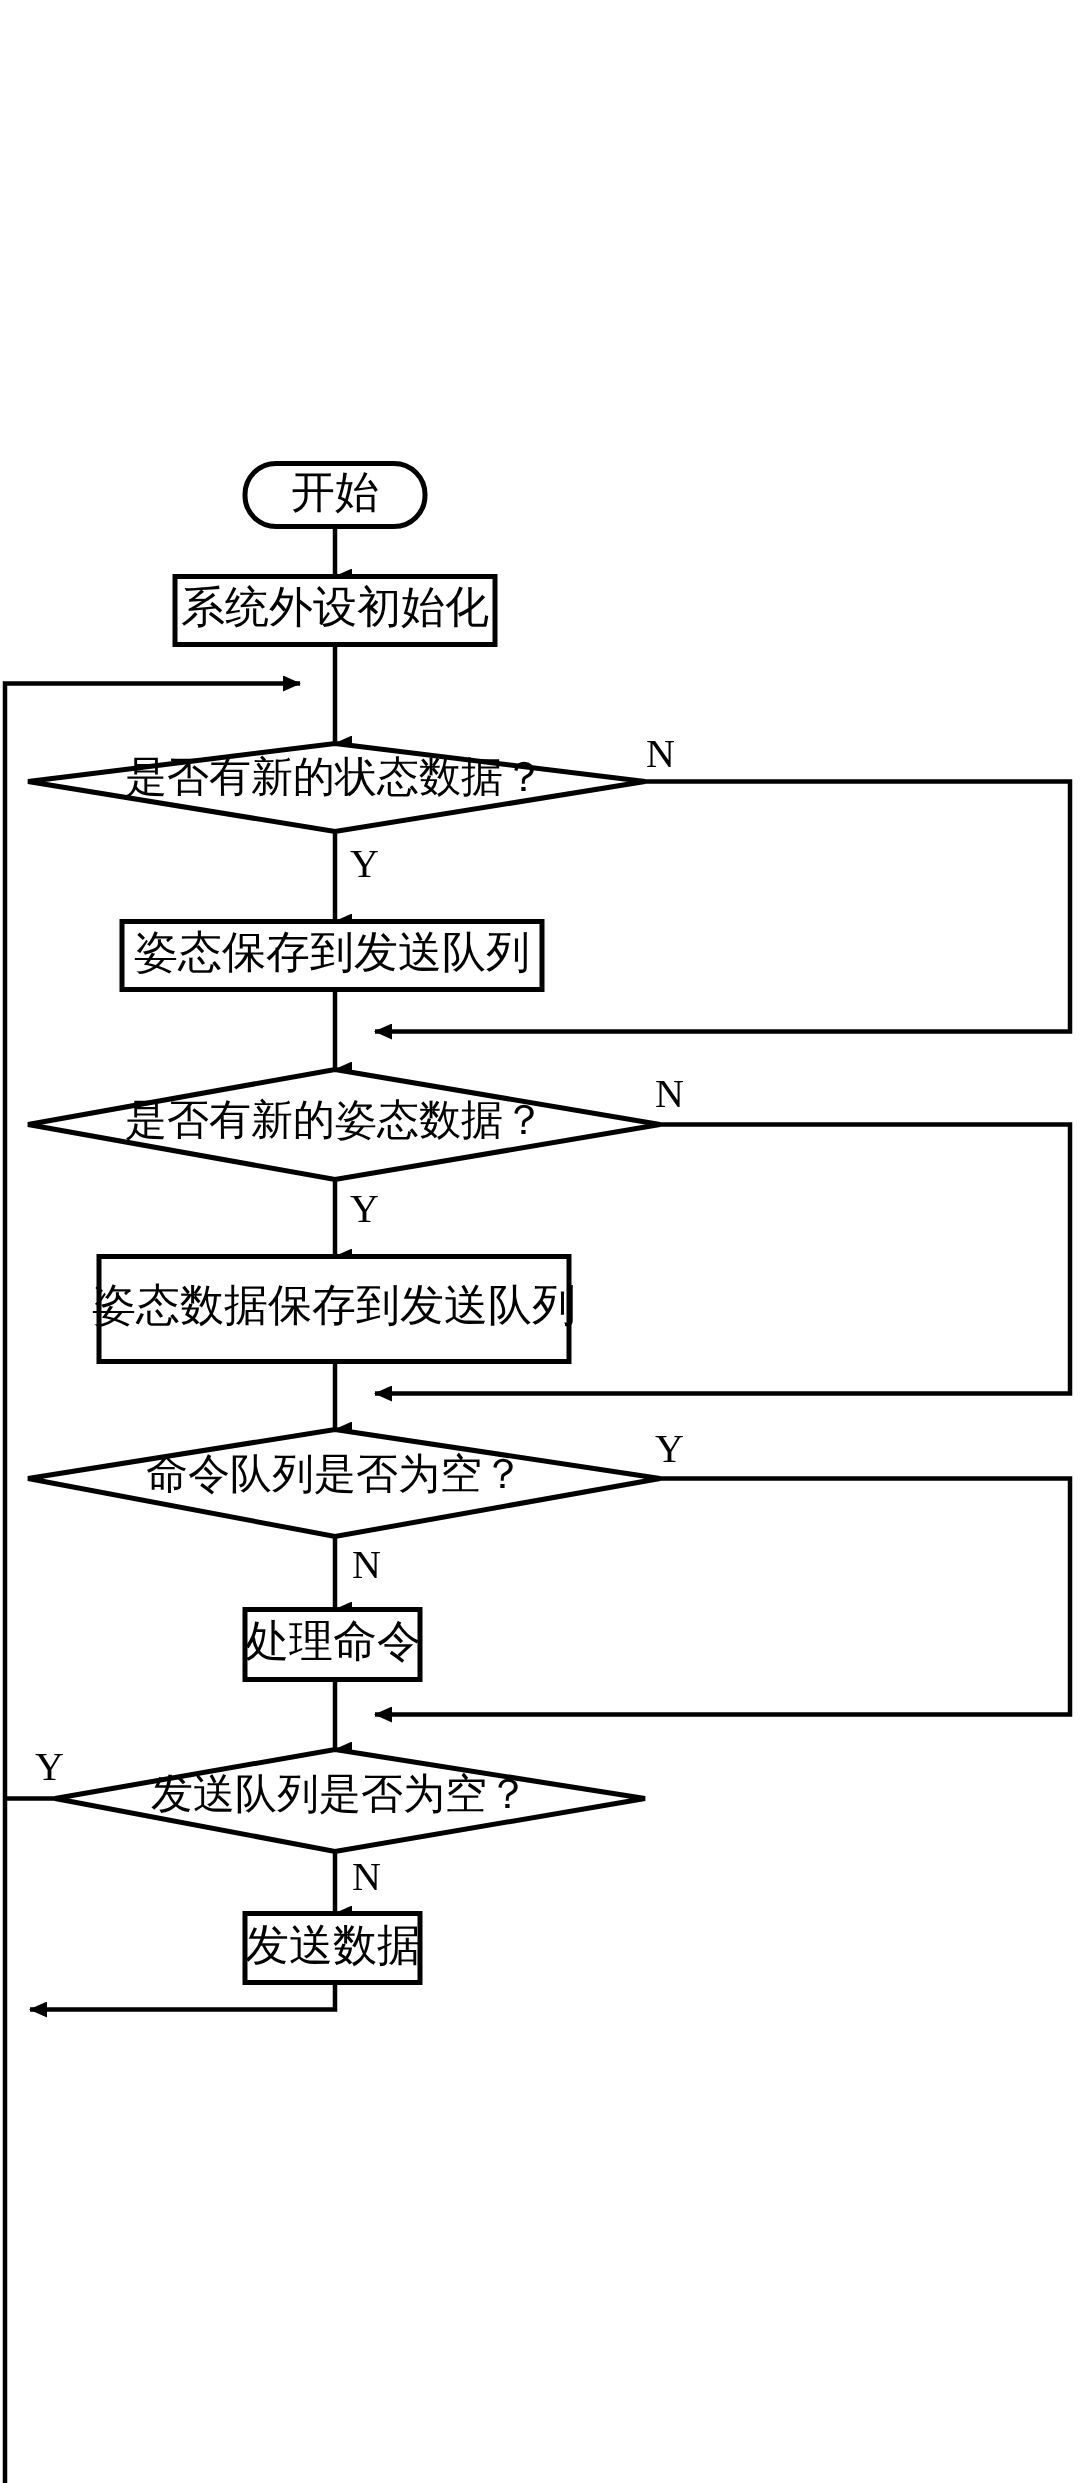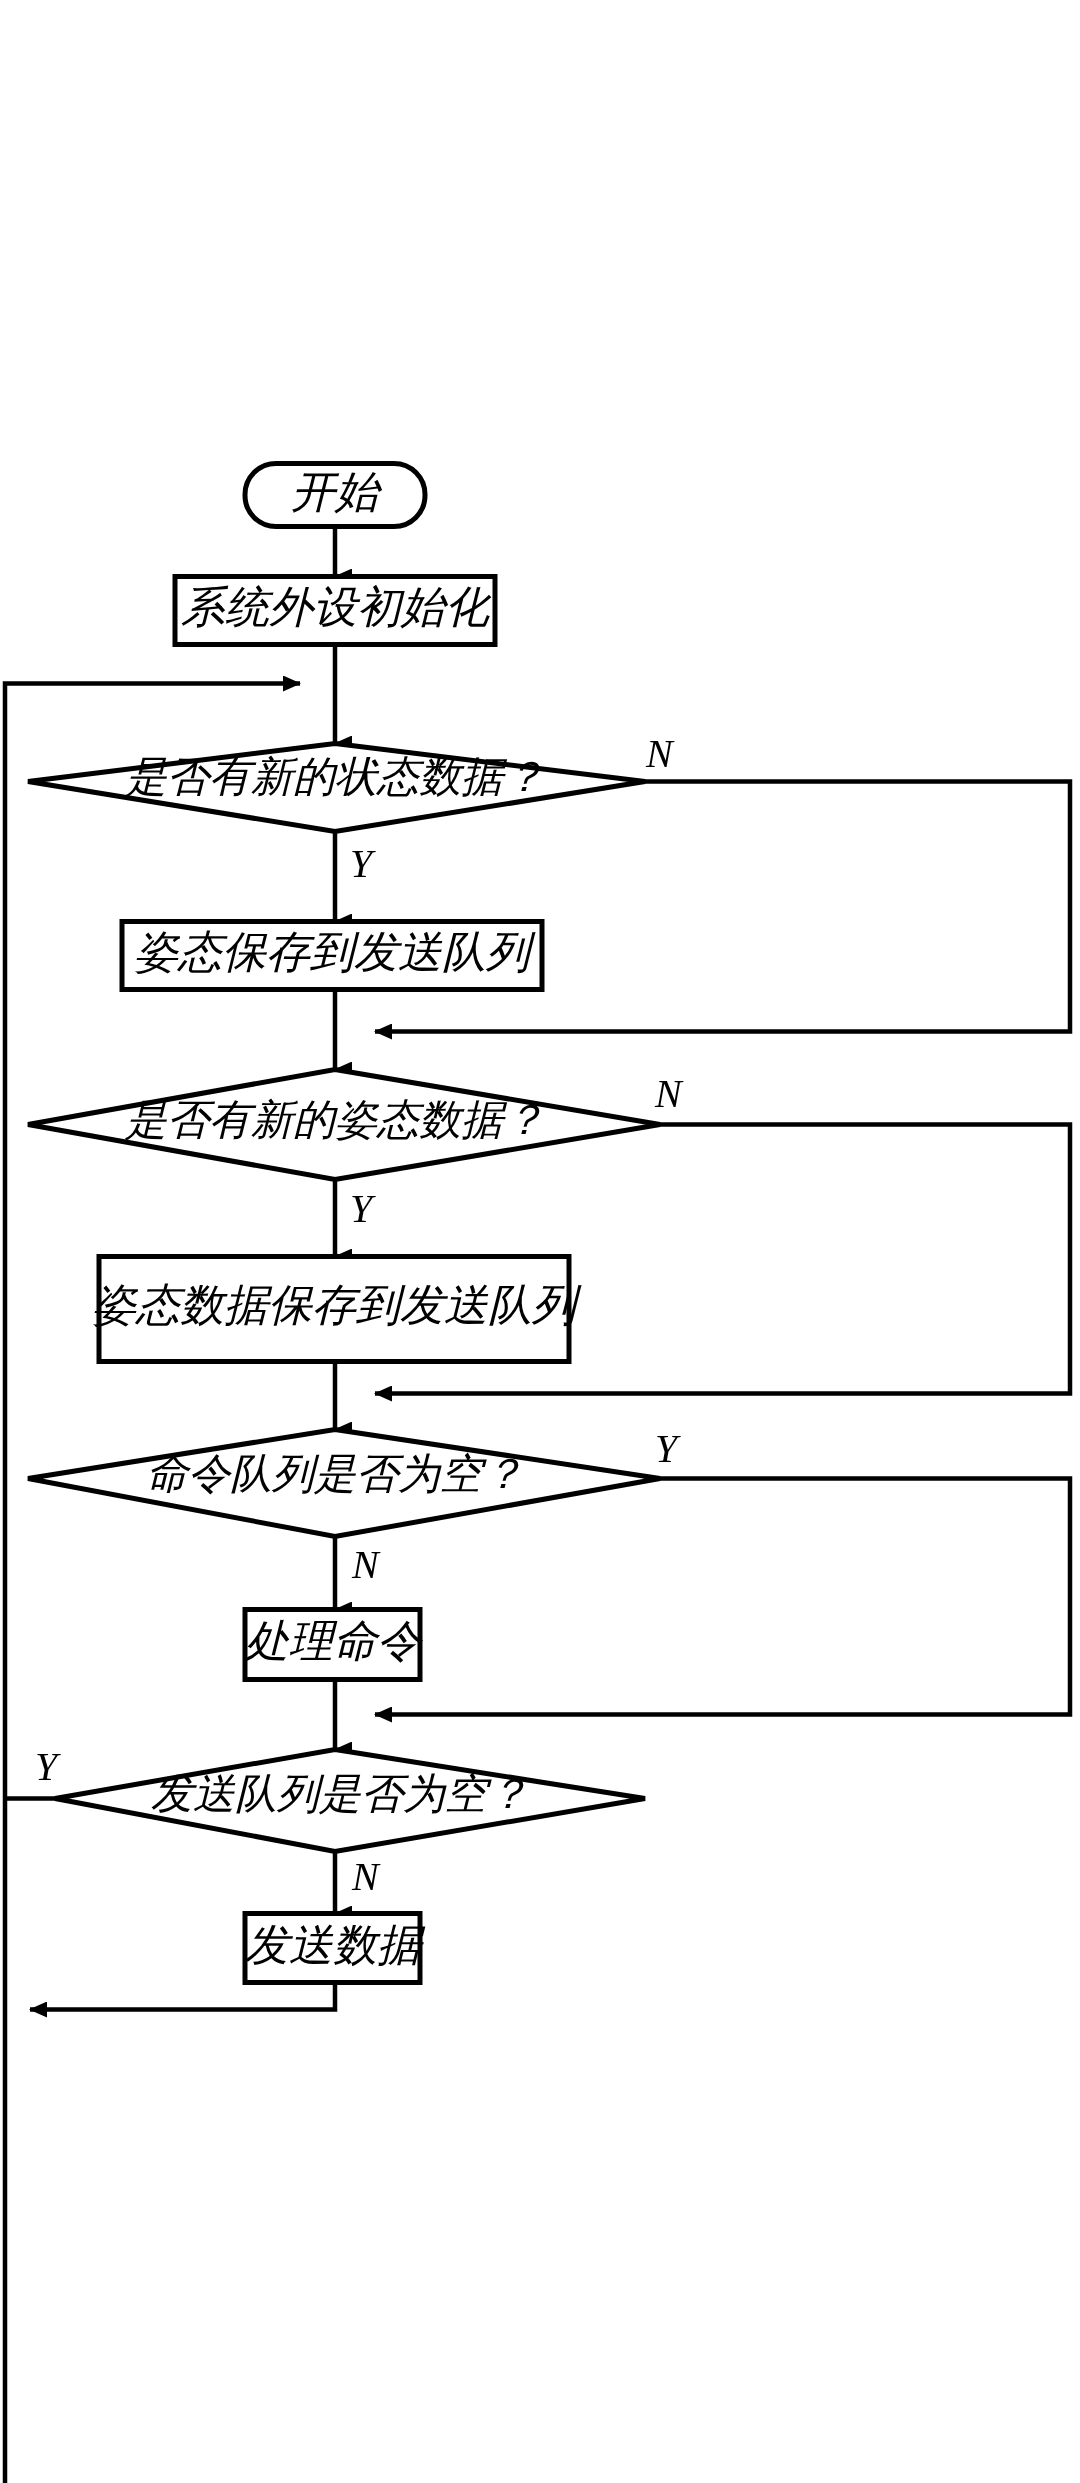--- a/index.html
+++ b/index.html
@@ -9,21 +9,20 @@
   }
   body {
     font-family: "Liberation Serif", "DejaVu Serif", serif;
   }
   #canvas {
     position: relative;
     width: 1080px;
     height: 2483px;
     background: #ffffff;
     overflow: hidden;
-    font-style: italic;
   }
   #canvas svg {
     position: absolute;
     left: 0;
     top: 0;
   }
   .node-text {
     font-family: "Liberation Serif", "DejaVu Serif", serif;
     fill: #000000;
     text-anchor: middle;

